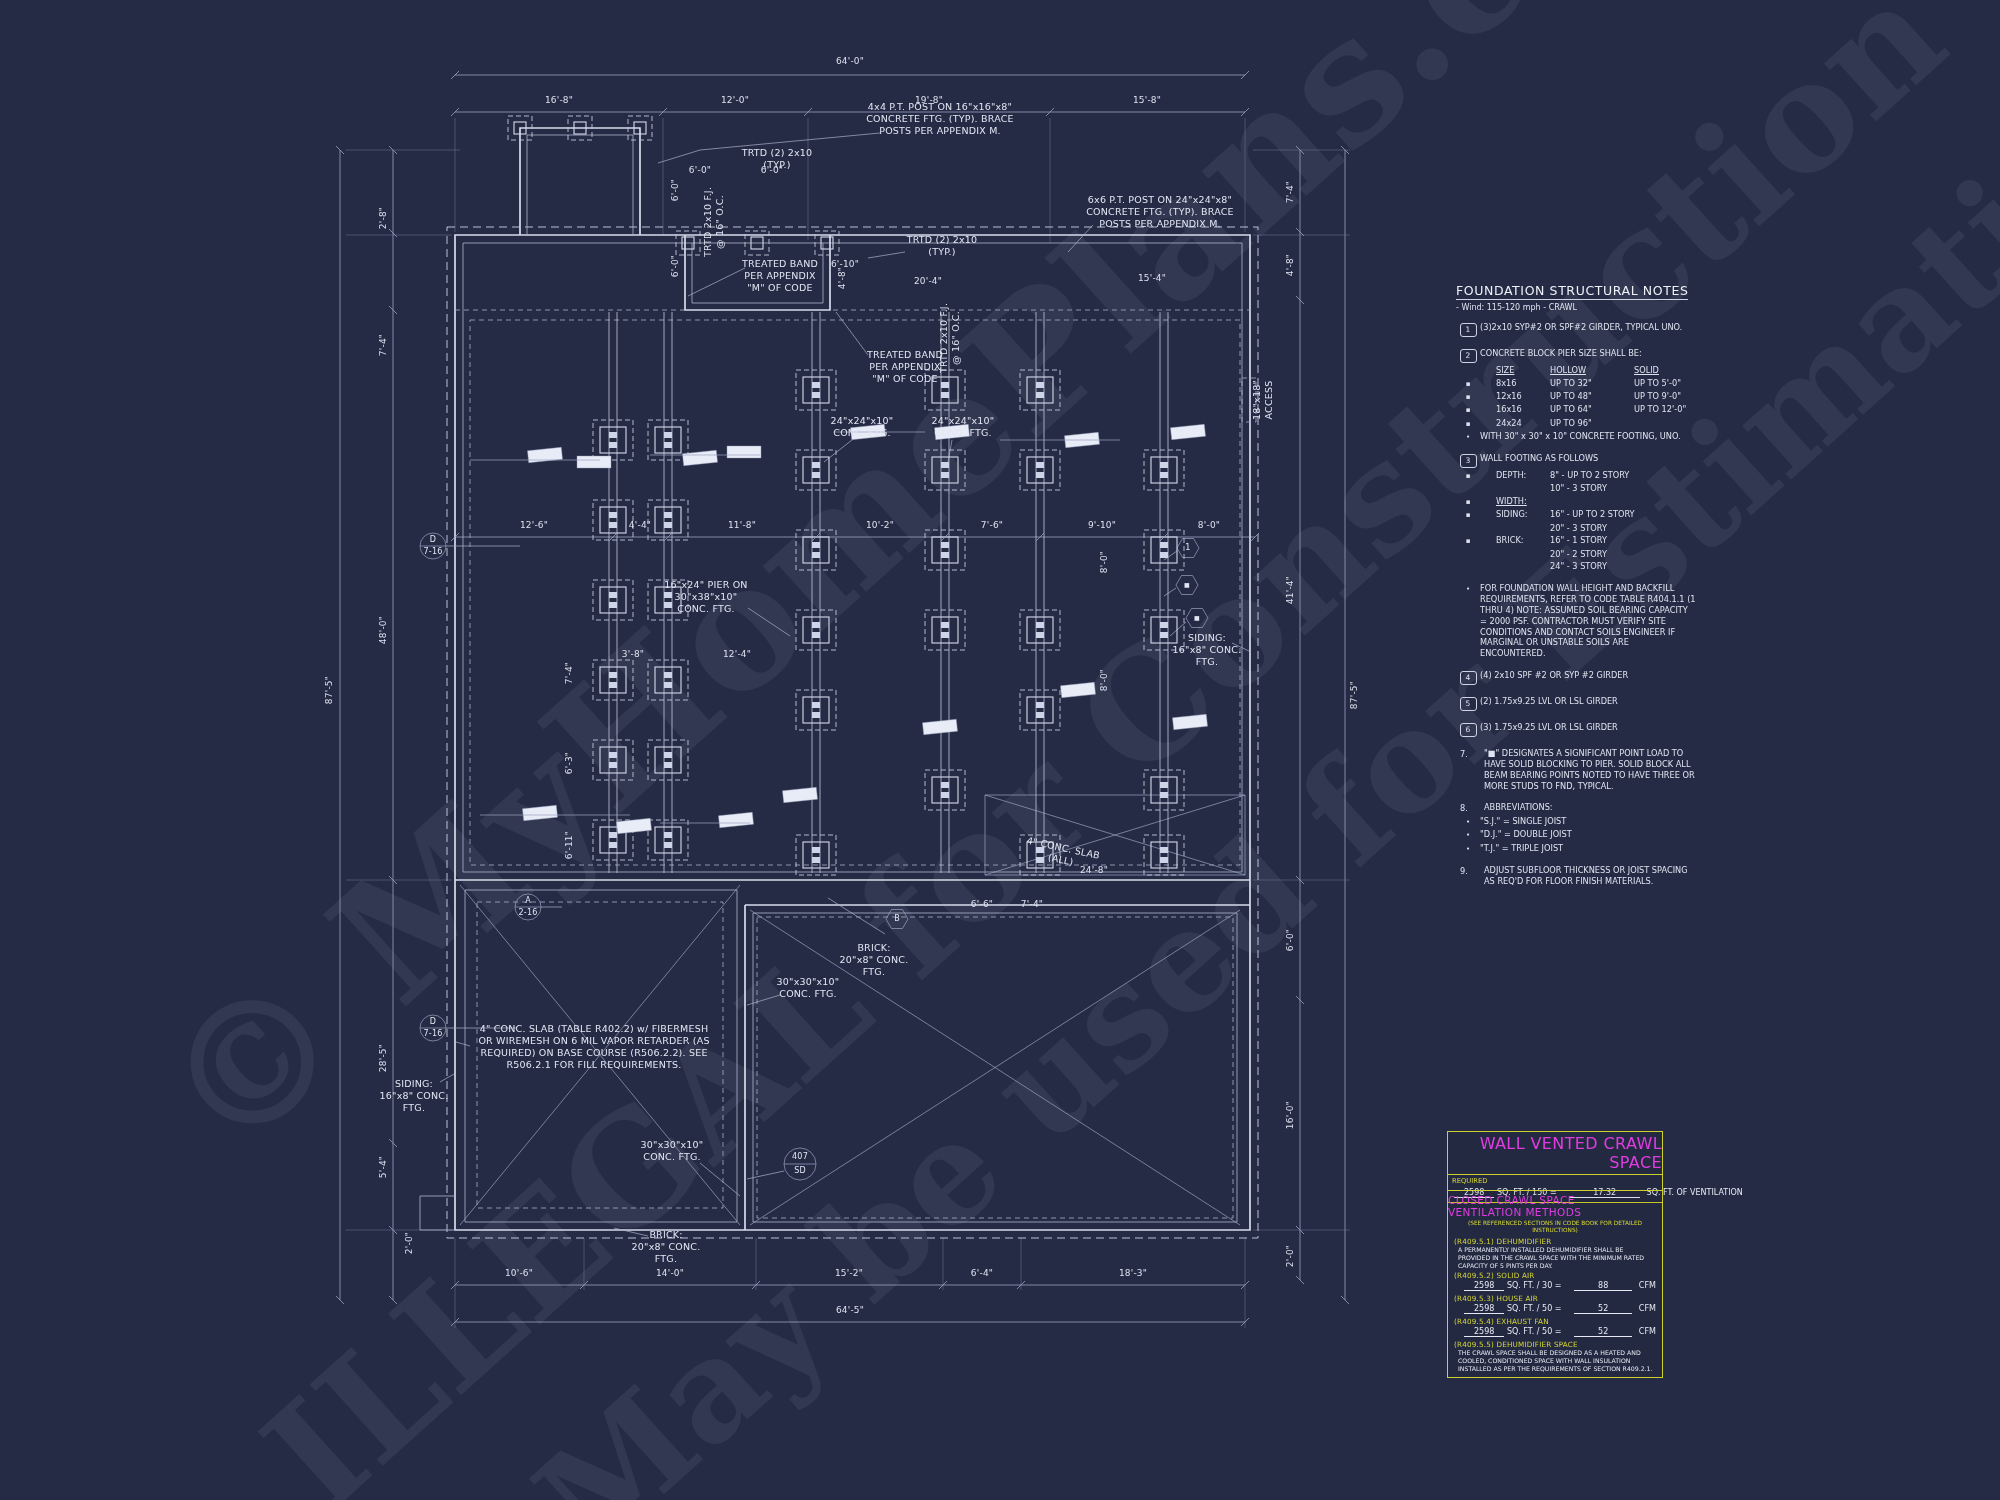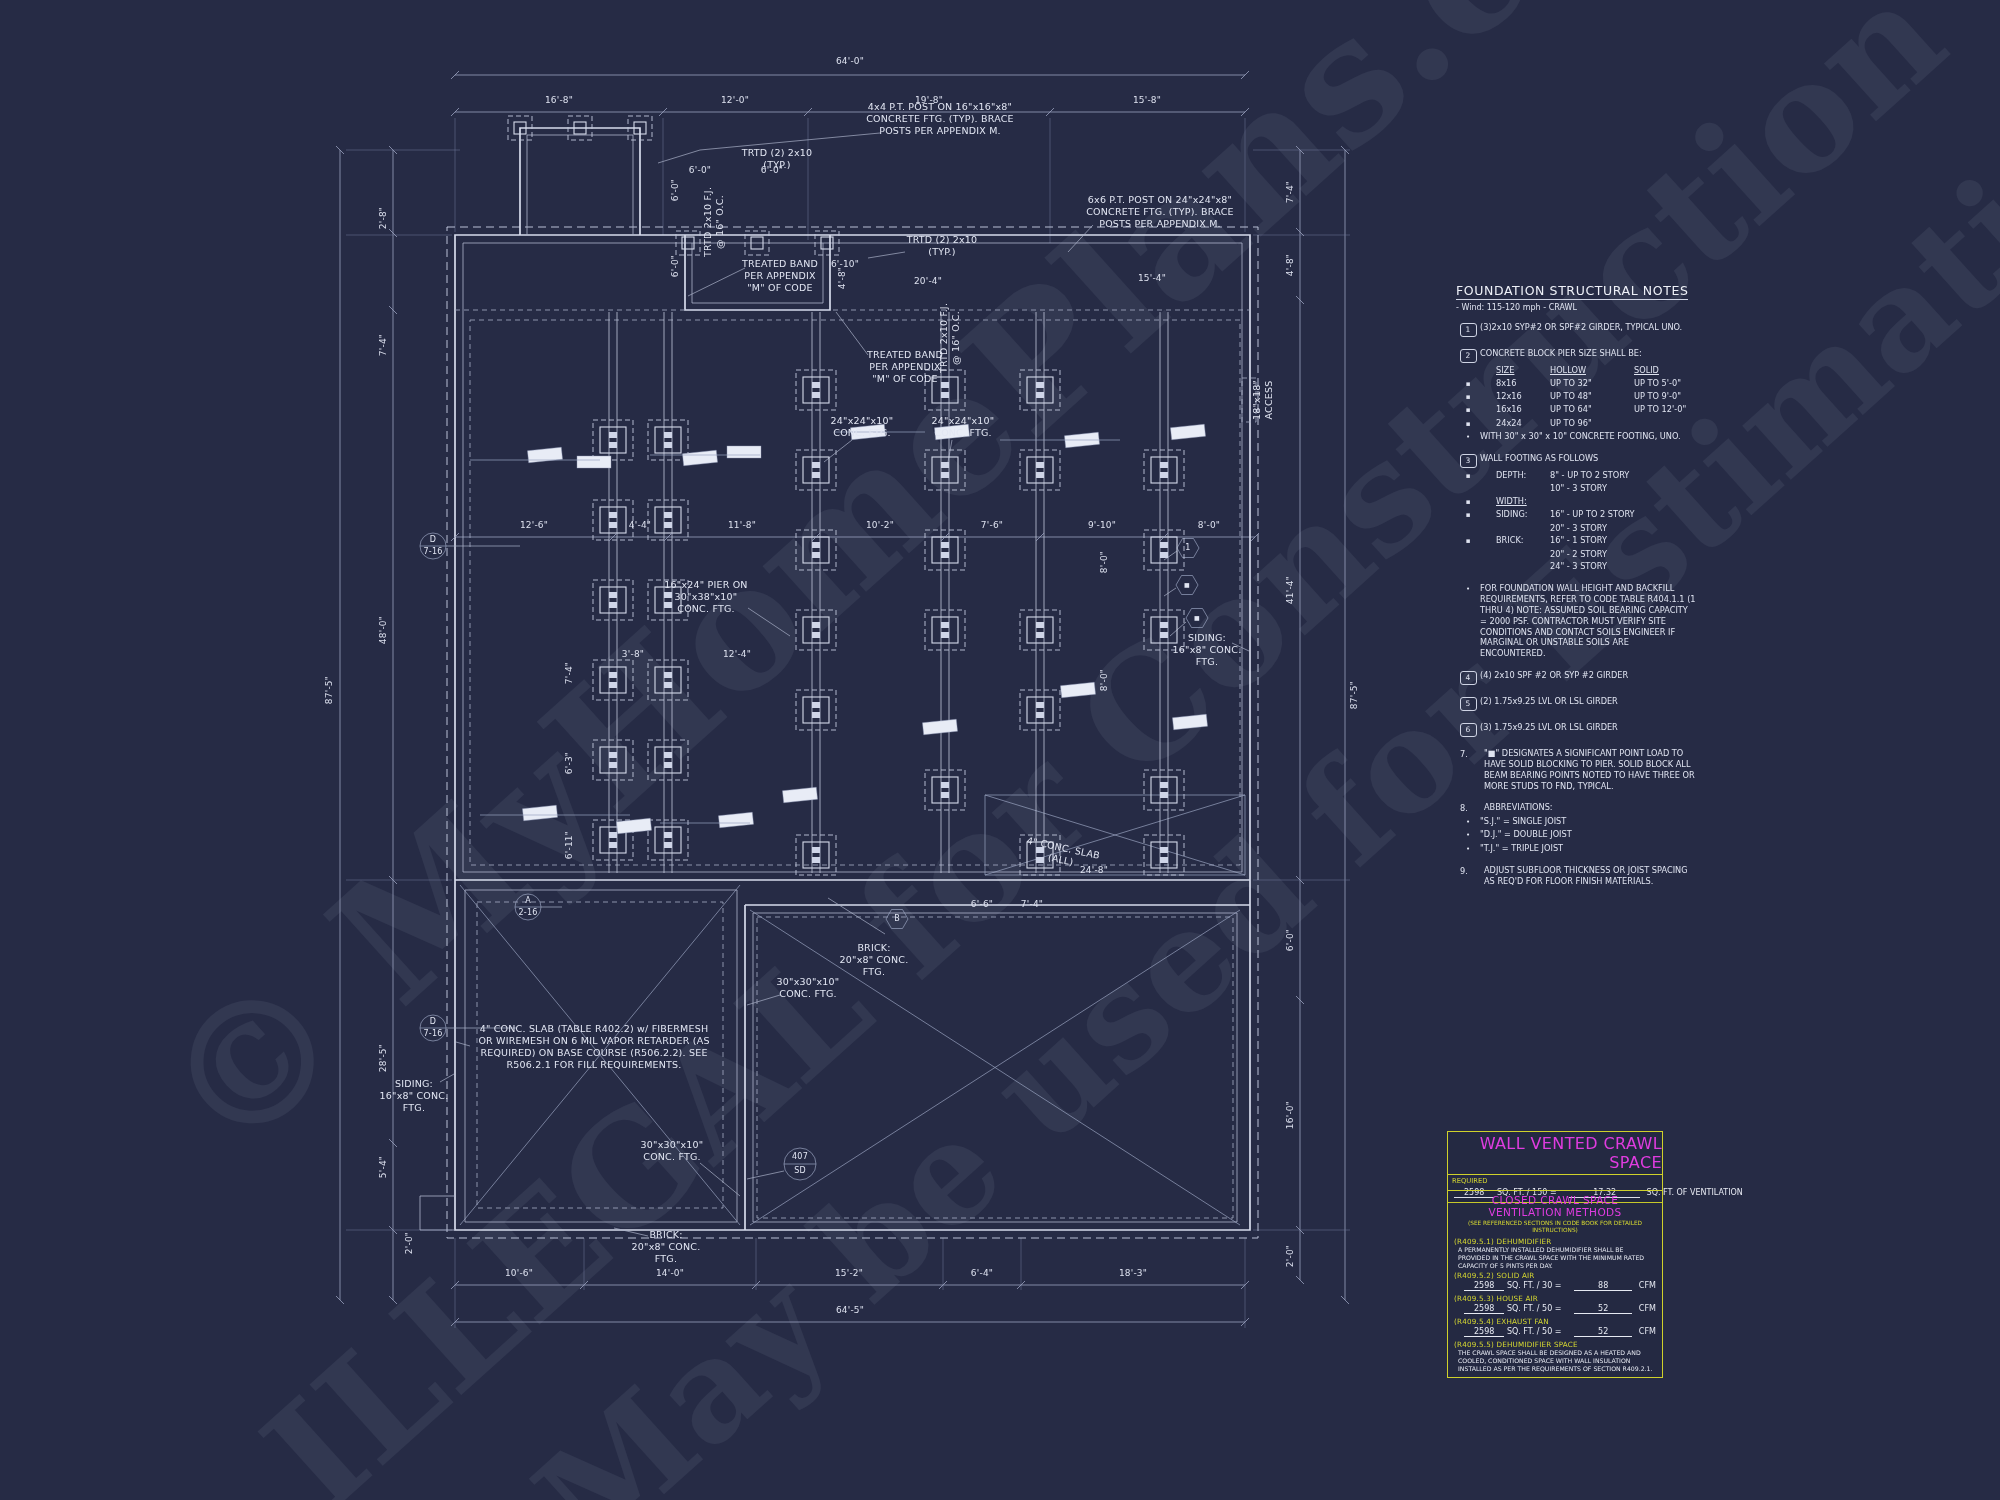--- a/index.html
+++ b/index.html
@@ -52,21 +52,21 @@
   .col{display:inline-block}
   .c3-0{width:54px}.c3-1{width:84px}.c3-2{width:auto}
   .c2-0{width:54px}.c2-1{width:auto}
   .ul{text-decoration:underline}
   
   .vent{position:absolute;border:1.4px solid #cfd12b;background:rgba(0,0,0,.04);color:#e6e9f2}
   .vent1{left:1447px;top:1131px;width:214px}
   .vent2{left:1447px;top:1190px;width:214px;padding-bottom:4px}
   .vtitle{color:#e03ce0;font-size:16px;text-align:right;letter-spacing:.4px;
           border-bottom:1.2px solid #cfd12b;padding:2px 0 2px}
-  .vtitle2{color:#e03ce0;font-size:10.5px;text-align:center;letter-spacing:.4px;line-height:1.15;padding-top:3px}
+  .vtitle2{color:#e03ce0;font-size:10.5px;letter-spacing:.4px;line-height:1.15;padding-top:3px}
   .ylw{color:#d6d831}
   .vreq{font-size:6.8px;padding:2px 4px 0}
   .vform{font-size:8px;padding:3px 6px 5px;white-space:nowrap}
   .uv{border-bottom:.9px solid #e6e9f2;padding:0 10px}
   .uv2{padding:0 24px;margin-left:10px;margin-right:4px}
   .vsub{font-size:5.8px;text-align:center;padding:2px 3px 1px;line-height:1.2}
   .vsec{padding:2px 6px 0}
   .vhead{font-size:7.2px;color:#d6d831;letter-spacing:.2px}
   .vbody{font-size:6.2px;line-height:1.25;padding-left:4px}
   .vsec .vform{padding:1px 10px 2px}

